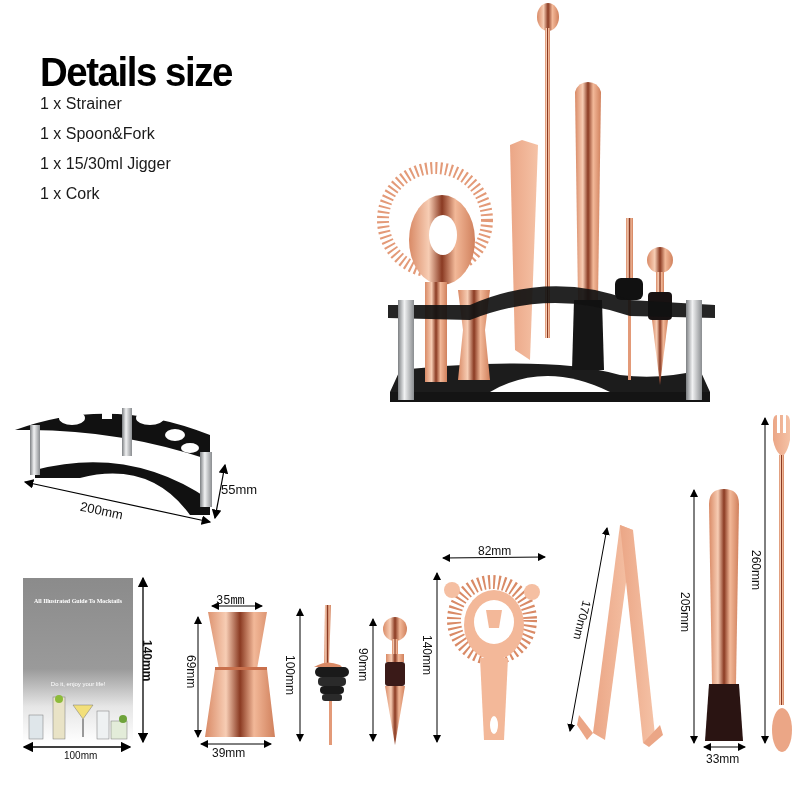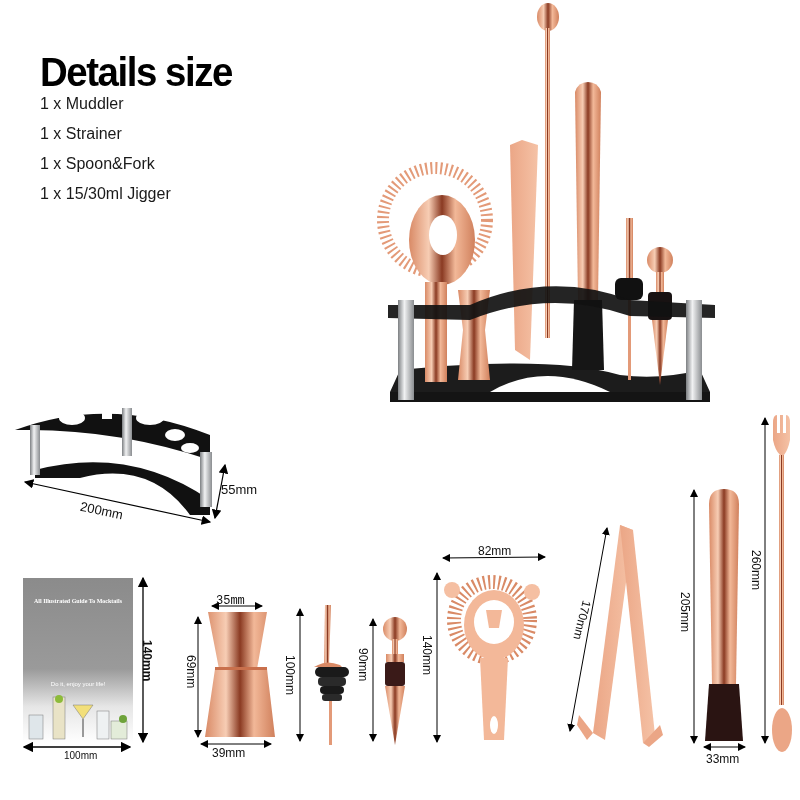--- a/index.html
+++ b/index.html
@@ -40,24 +40,24 @@
       <stop offset="1" stop-color="#ffffff"></stop>
     </linearGradient>
     <marker id="ah" markerWidth="8" markerHeight="8" refX="7" refY="4" orient="auto-start-reverse">
       <path d="M0,0 L8,4 L0,8 z" fill="#000"></path>
     </marker>
   </defs>
 </svg>
 
 <div class="abs title">Details size</div>
 <ul class="abs item-list">
-  <li>1 x Muddler</li>
   <li>1 x Strainer</li>
   <li>1 x Spoon&amp;Fork</li>
   <li>1 x 15/30ml Jigger</li>
+  <li>1 x Cork</li>
 </ul>
 
 <svg style="left:370px;top:0;" width="350" height="420" viewBox="0 0 350 420">
 
   <path d="M20,392 L340,392 L340,402 L20,402 Z" fill="#141414"></path>
   <path d="M30,370 Q180,355 250,375 Q290,380 330,370 L340,392 L20,392 Z" fill="#1c1c1c"></path>
   <path d="M120,392 Q175,360 240,392" fill="#fff"></path>
 
   <ellipse cx="178" cy="17" rx="11" ry="14" fill="url(#cu)"></ellipse>
   <rect x="175" y="28" width="5" height="310" fill="url(#cu)"></rect>

